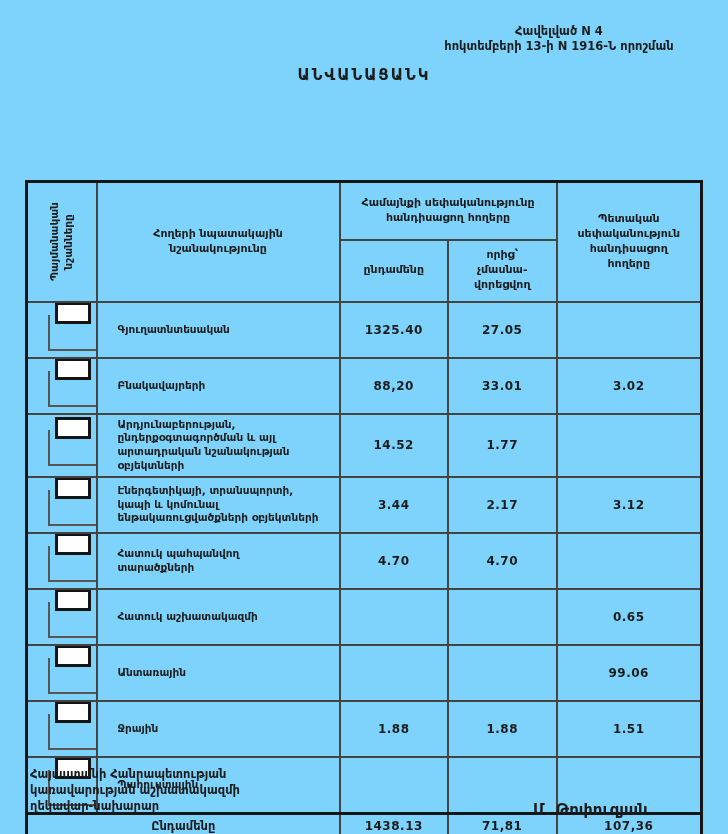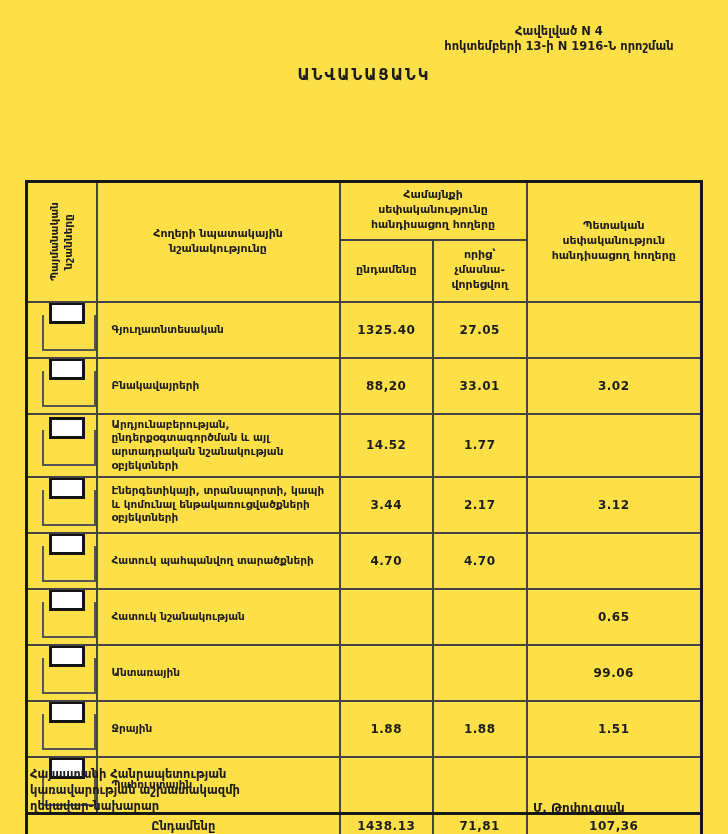--- a/index.html
+++ b/index.html
@@ -1,19 +1,19 @@
 <!DOCTYPE html>
 <html><head>
 <meta charset="utf-8">
 <style>
   * { margin:0; padding:0; box-sizing:border-box; }
   html,body { background:#e8e8e8; }
   .page {
     position:relative; width:728px; height:834px; margin:0 auto;
-    background:#fde047; overflow:hidden;
+    background:#7dd3fc; overflow:hidden;
     font-family:"DejaVu Sans", sans-serif;
     font-weight:bold; color:#1c1c1c;
   }
   .annex-block {
     position:absolute; top:24px; right:4px; width:330px;
     text-align:center; font-size:11.5px; line-height:1.3;
   }
   .doc-title {
     position:absolute; top:66px; left:0; width:100%;
     text-align:center; font-size:15px; letter-spacing:2px;
@@ -21,29 +21,29 @@
   .doc-subtitle {
     position:absolute; top:108px; left:10px; right:10px;
     text-align:center; font-size:11.5px; line-height:1.55;
   }
   table.land-table {
     position:absolute; left:25px; top:180px; width:678px;
     border-collapse:collapse; table-layout:fixed;
     border:3px solid #161616;
   }
   .land-table th, .land-table td {
-    border:2px solid #444; padding:2px 14px;
+    border:2px solid #444; padding:2px 20px;
     font-weight:bold; color:#1c1c1c; overflow:hidden;margin-left:26px;
   }
   .land-table th { font-size:11px; text-align:center; vertical-align:middle; line-height:1.35; }
   .th-sym { width:70px; position:relative; }
   .th-purpose { width:243px; }
   .col-total { width:105px; }
   .col-ofwhich { width:85px; }
-  .col-state { width:175px; }
+  .col-state { width:145px; }
   .rot {
     position:absolute; top:50%; left:50%;
     transform:translate(-50%,-50%) rotate(-90deg);
     width:78px; font-size:10.5px; line-height:1.3; text-align:center;
   }
   .th-ofwhich { font-size:10.5px; }
   .td-label { font-size:10.5px; text-align:left; vertical-align:middle; padding-left:8px; line-height:1.3; }
   .td-num { font-size:12px; text-align:center; vertical-align:middle; letter-spacing:0.5px; }
   .td-sym { vertical-align:middle; }
   .legend {
@@ -54,21 +54,21 @@
     position:absolute; top:-13px; left:5px; display:block;
     width:36px; height:22px; border:3px solid #141414; background:#fff;
   }
   .total-row td { border-top:3px solid #161616; }
   .td-totlabel { font-size:11.5px; text-align:center; vertical-align:middle; }
   .footer-left {
     position:absolute; left:30px; top:766px;
     font-size:11.5px; line-height:1.4; white-space:nowrap;
   }
   .signature {
-    position:absolute; left:533px; top:801px; font-size:12px; white-space:nowrap;
+    position:absolute; left:533px; top:801px; font-size:15px; white-space:nowrap;
   }
   .nowrap { white-space:nowrap; }
 </style>
 </head>
 <body>
 
 <div class="page">
 
   <div class="annex-block">
     <div class="nowrap">Հավելված N 4</div>
@@ -152,21 +152,21 @@
         <td class="td-num">4.70</td>
         <td class="td-num"></td>
       </tr>
 
       <tr style="height:45px">
         <td class="td-sym">
             <div class="legend">
               <span class="legend-inner"></span>
             </div>
           </td>
-        <td class="td-label">Հատուկ նշանակության</td>
+        <td class="td-label">Հատուկ աշխատակազմի</td>
         <td class="td-num"></td>
         <td class="td-num"></td>
         <td class="td-num">0.65</td>
       </tr>
 
       <tr style="height:45px">
         <td class="td-sym">
             <div class="legend">
               <span class="legend-inner"></span>
             </div>

